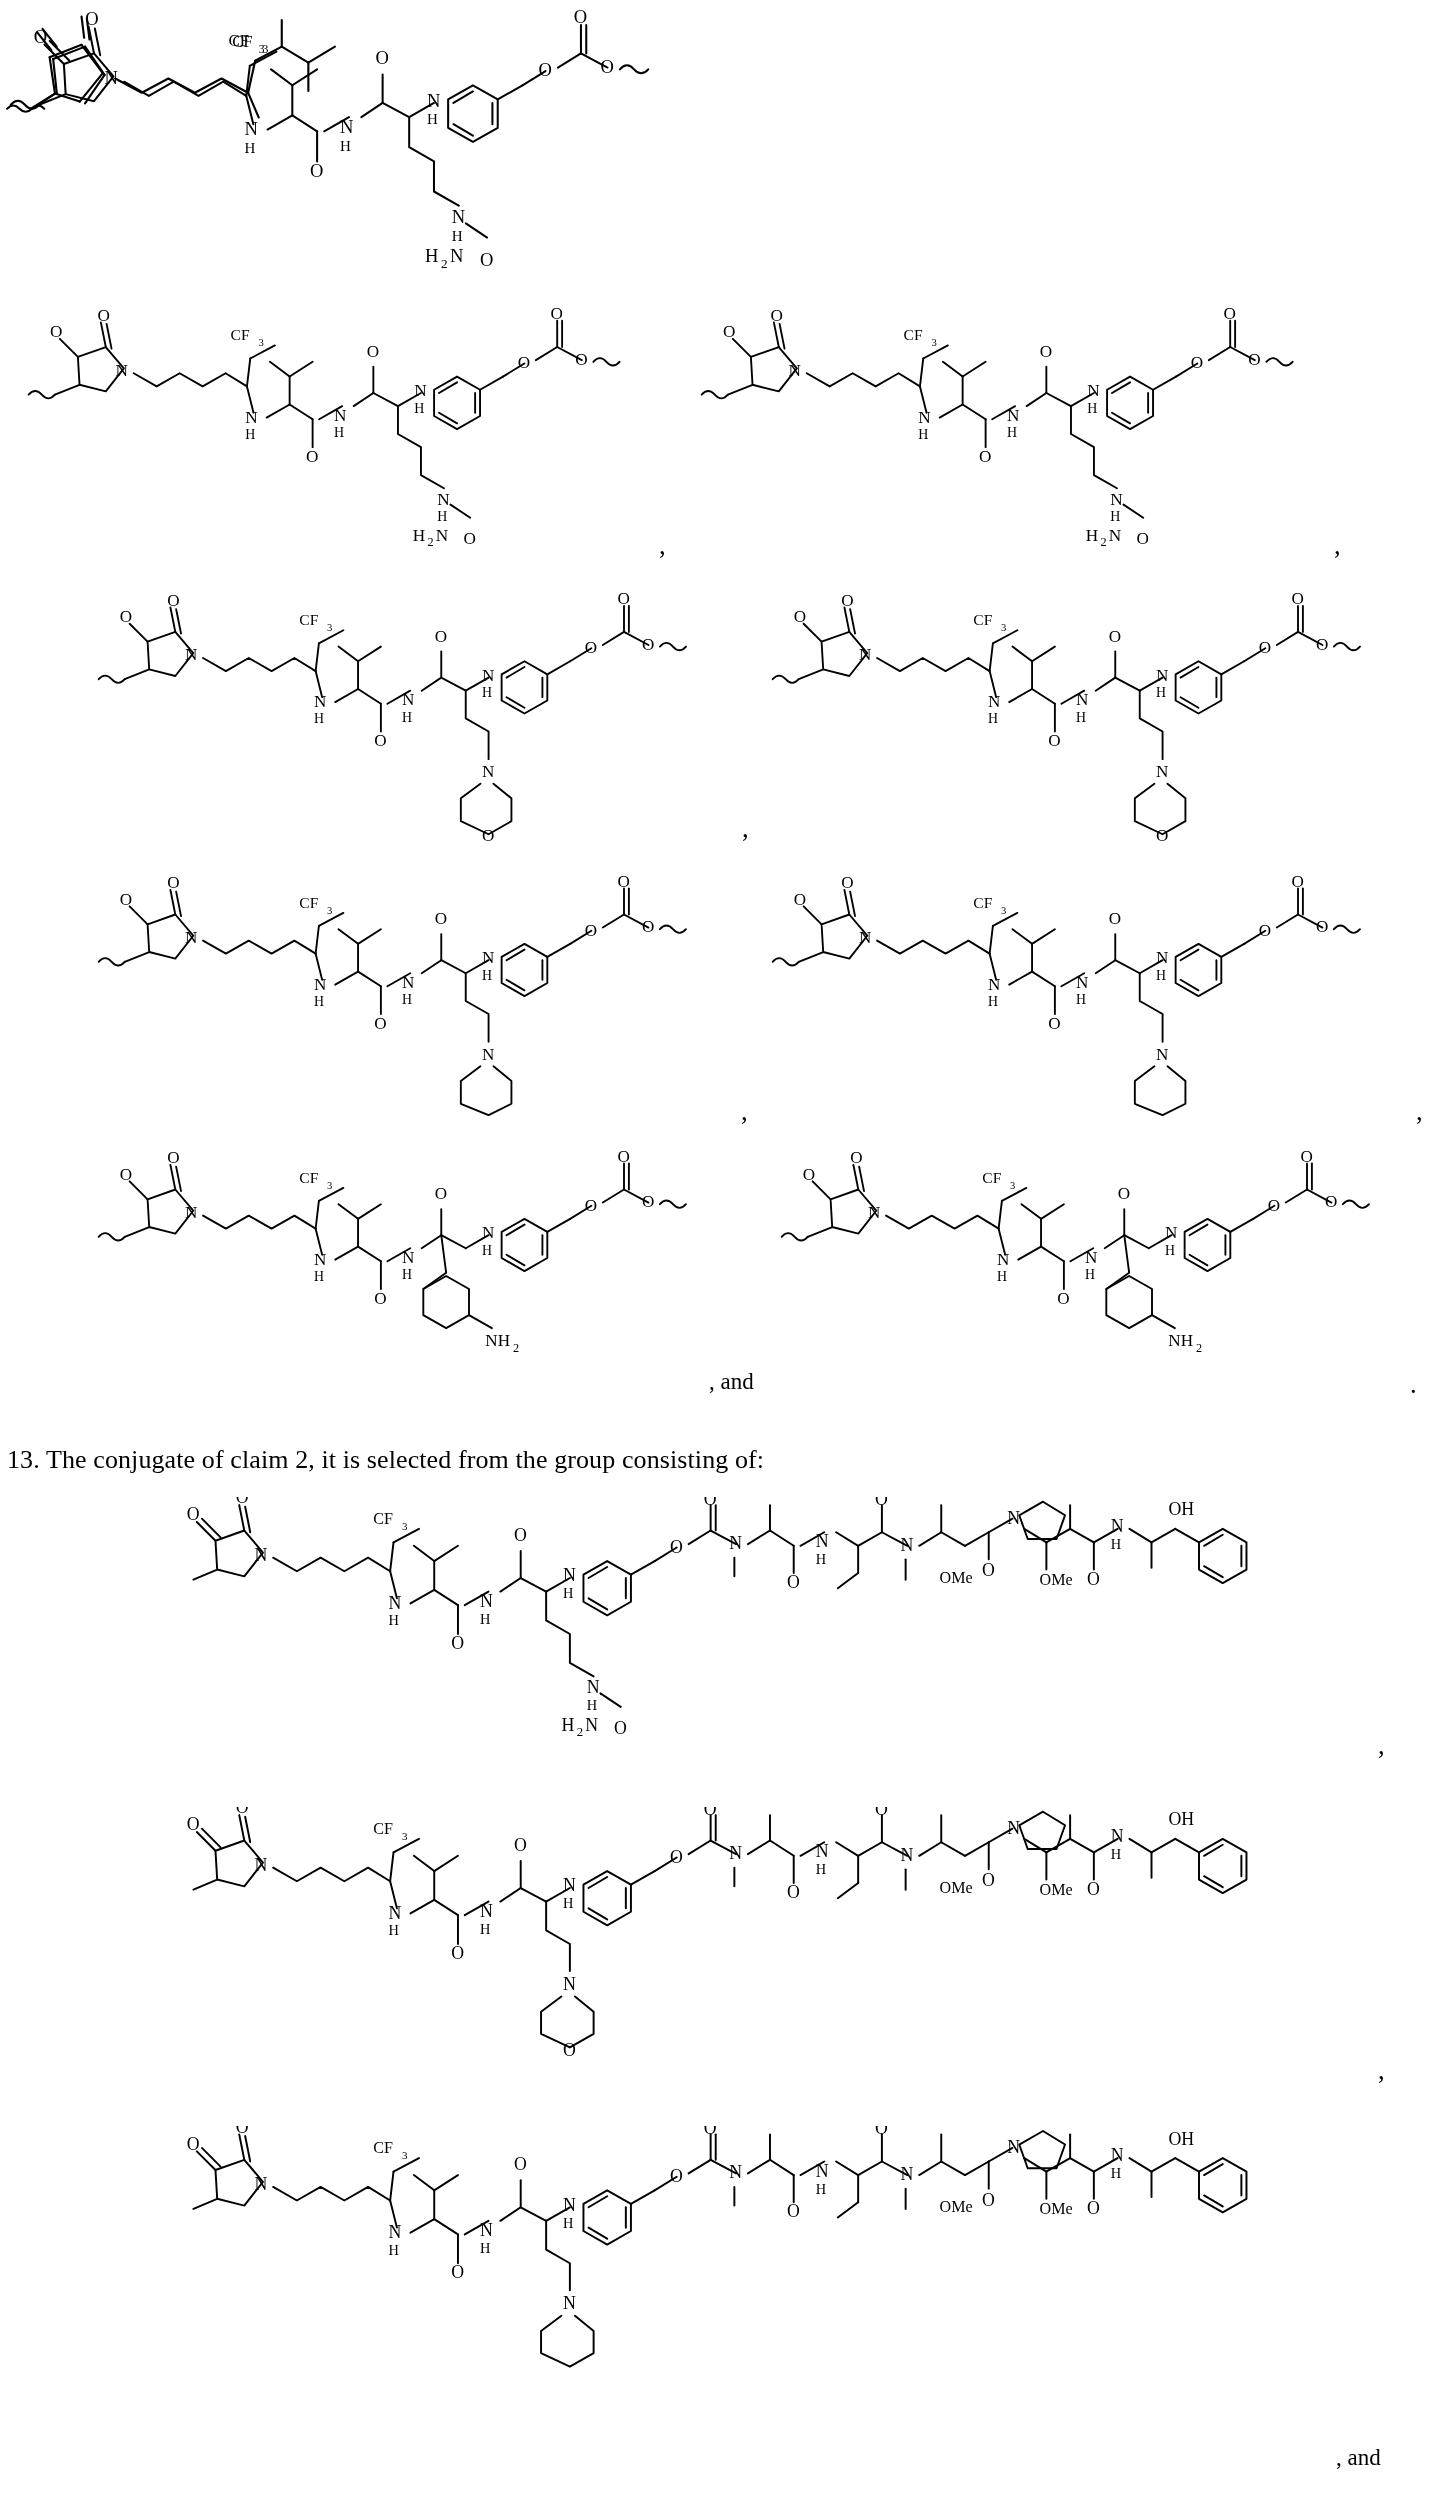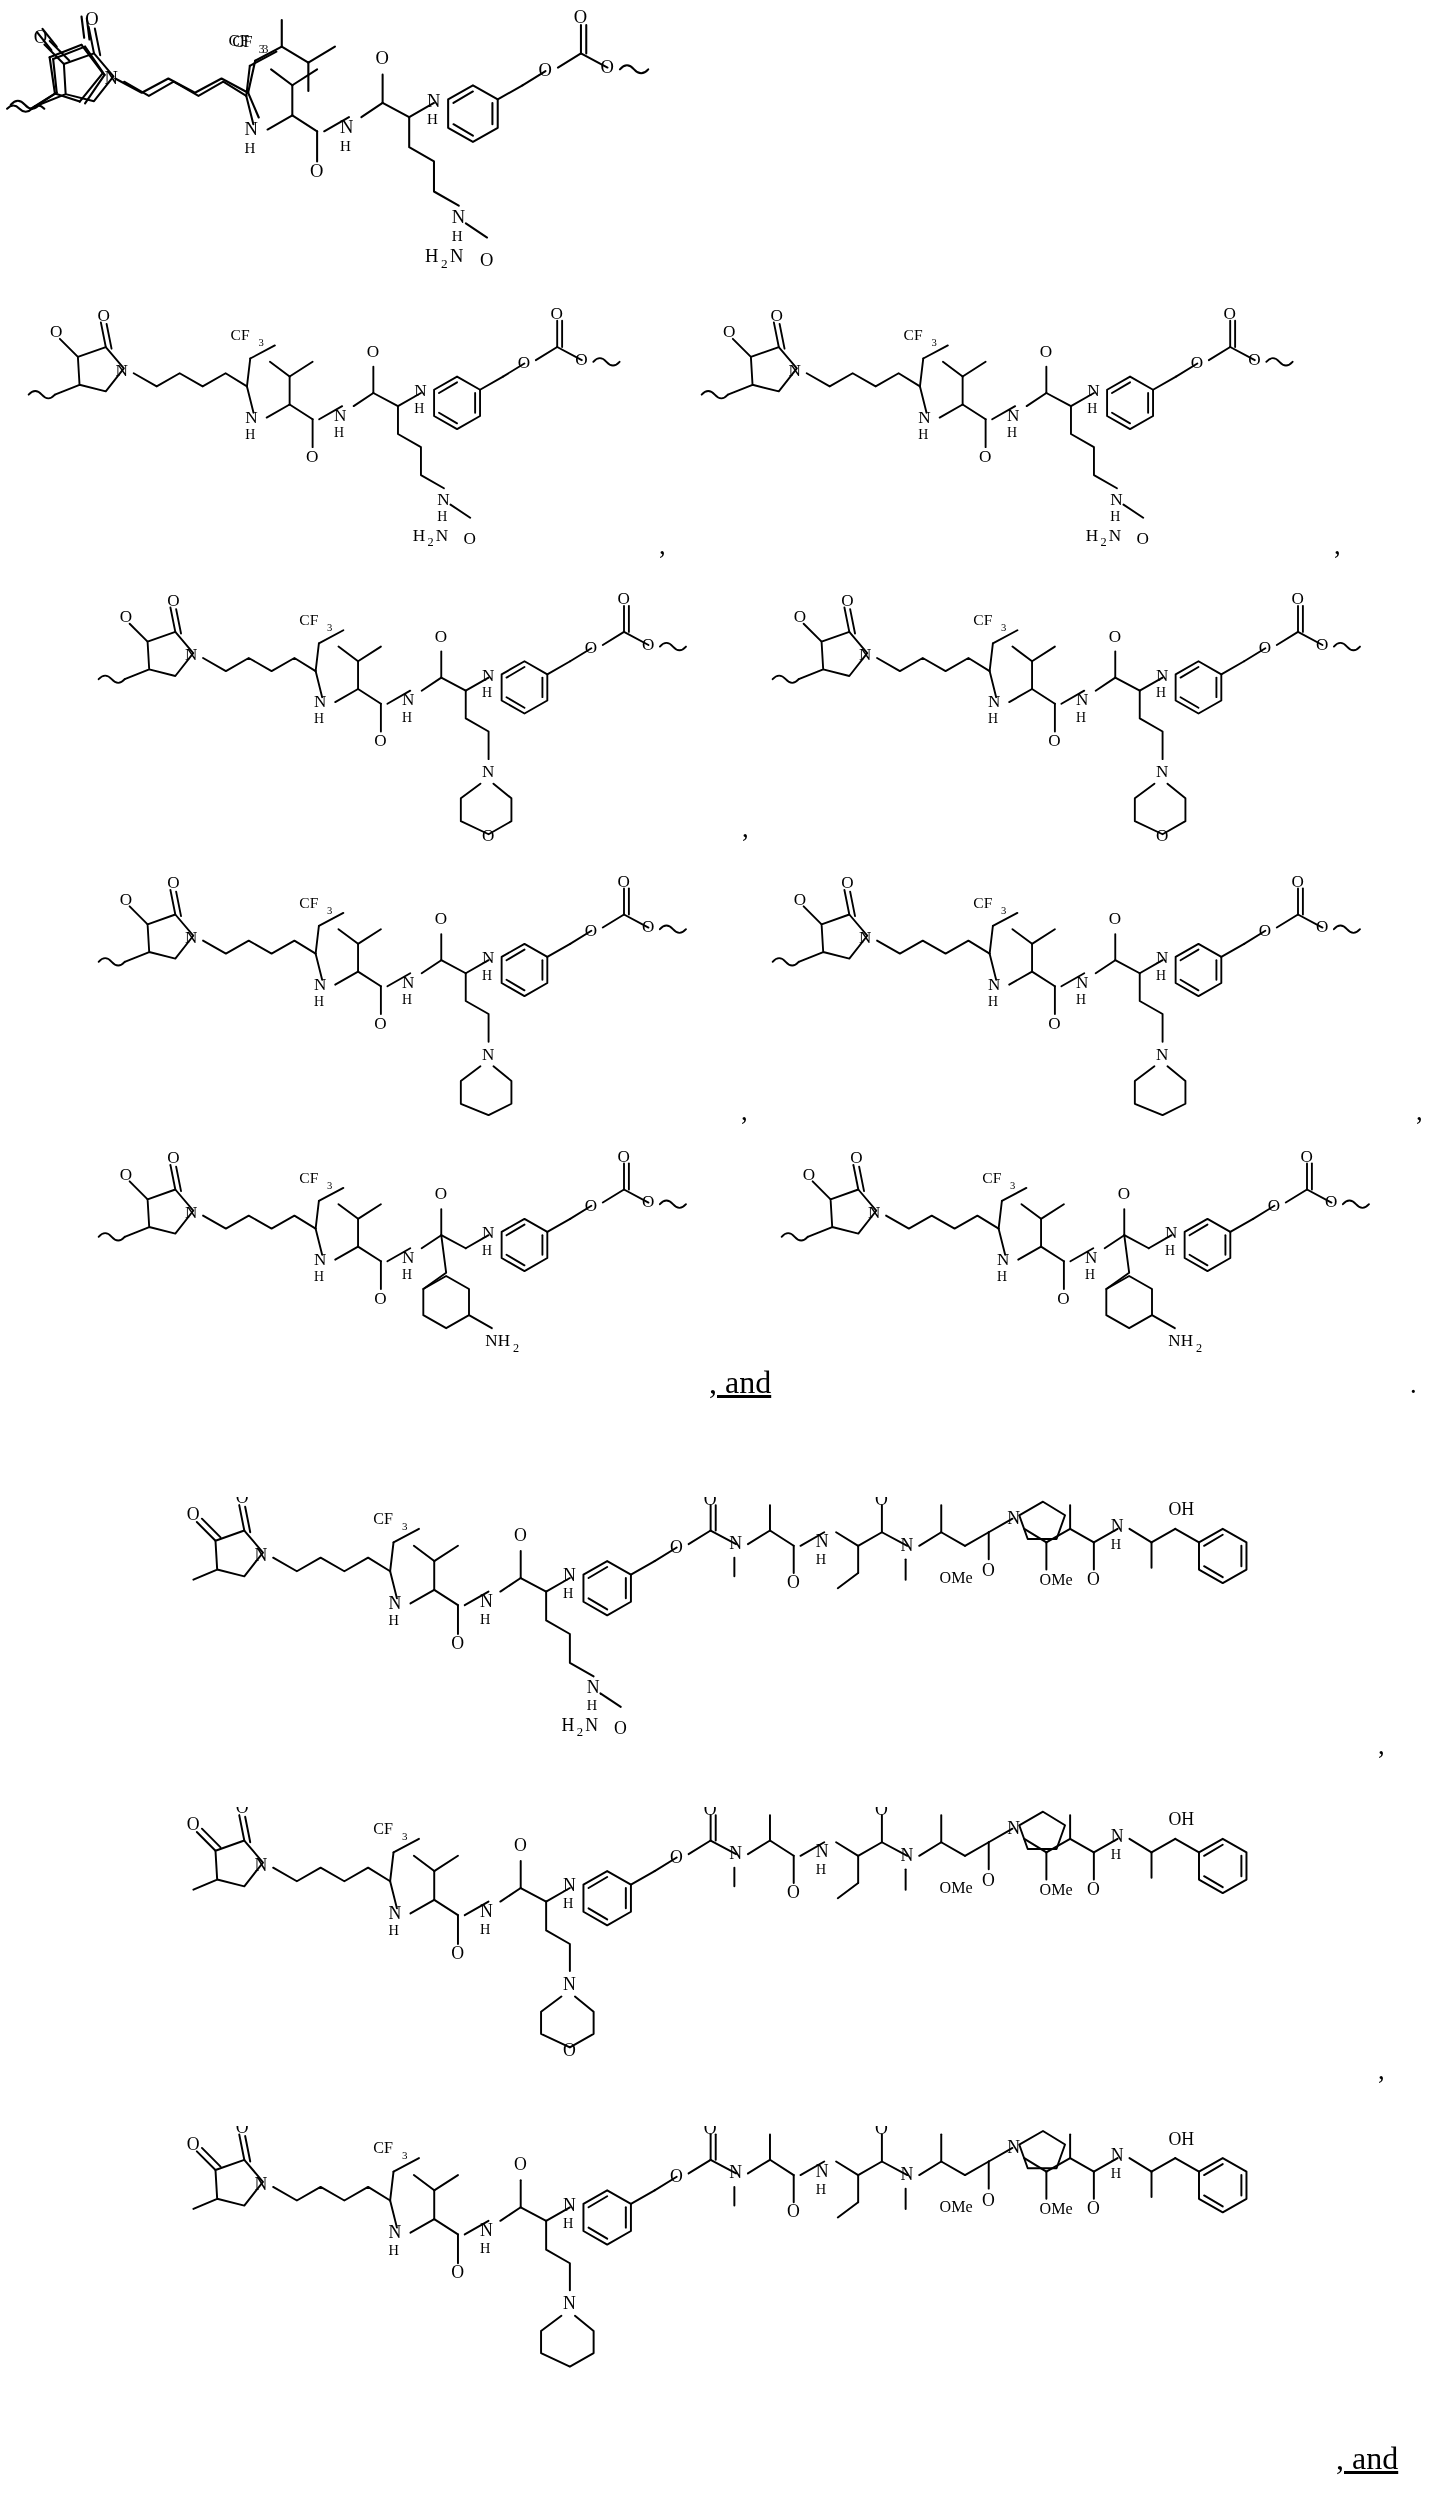--- a/index.html
+++ b/index.html
@@ -37,22 +37,21 @@
     white-space: nowrap;
   }
   
   .punct {
     position: absolute;
     font-size: 26.6px;
     line-height: 26.6px;
     white-space: nowrap;
   }
   .punct.and {
-    font-size: 32px;
-    text-decoration: underline;
+    font-size: 23px;
   }
   
 </style>
 </head>
 <body>
 
 <div class="page">
 
   <div class="struct" style="left:0px; top:3.5px;">
     <svg width="700" height="266" viewBox="0 0 790 300" xmlns="http://www.w3.org/2000/svg">
@@ -638,20 +637,21 @@
       <text x="638" y="16" font-size="21" fill="#000" stroke="none" font-family="'Liberation Serif',serif">O</text>
       <path d="M646,50 L676,66"></path>
       <text x="668" y="72" font-size="21" fill="#000" stroke="none" font-family="'Liberation Serif',serif">O</text>
       <path d="M690,68 q8,-9 16,0 q8,9 16,0"></path>
     </svg>
   </div>
 
   <div class="punct and" style="left:709px; top:1369px;">, and</div>
   <div class="punct" style="left:1410px; top:1371px;">.</div>
 
+  <div class="claim-text" style="left:7px; top:1444px;">13. The conjugate of claim 2, it is selected from the group consisting of:</div>
 
   <div class="struct" style="left:168px; top:1497px;">
     <svg width="1187" height="257" viewBox="0 0 1400 300" xmlns="http://www.w3.org/2000/svg" stroke="#000" fill="none" stroke-width="2.3" stroke-linecap="round" stroke-linejoin="round">
 
       <path d="M30,96 L58,84 L56,50 L90,38 L112,64 L90,92 L58,84"></path>
       <path d="M56,50 L34,28"></path>
         <path d="M62,46 L40,24"></path>
       <path d="M90,38 L84,8"></path>
         <path d="M97,40 L91,10"></path>
       <text x="102" y="74" font-size="21" fill="#000" stroke="none" font-family="'Liberation Serif',serif">N</text>

